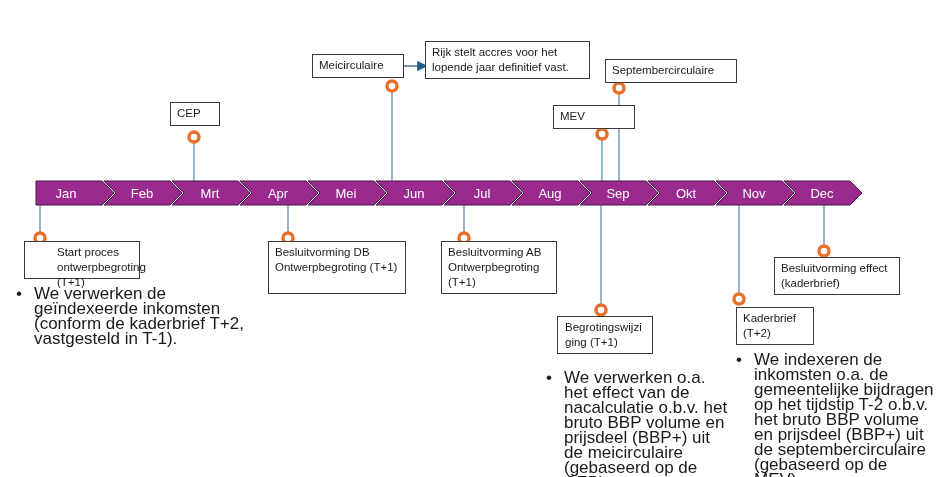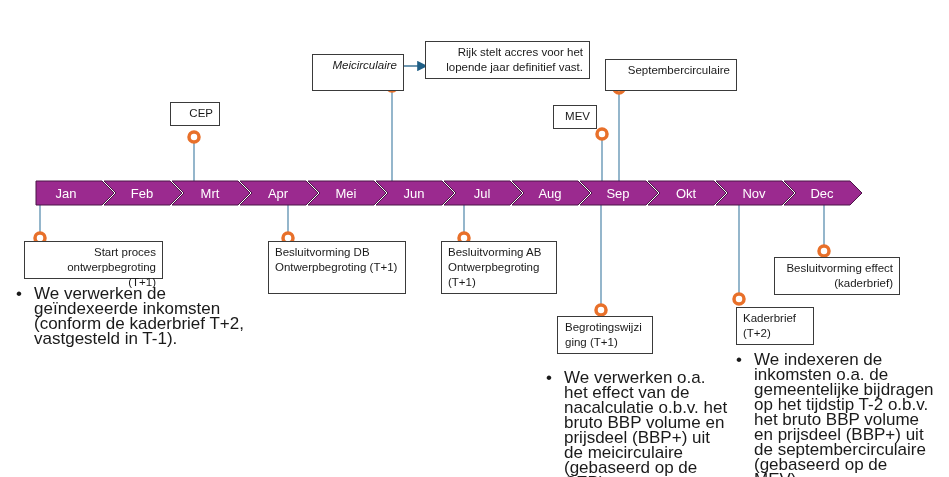--- a/index.html
+++ b/index.html
@@ -1,21 +1,21 @@
 <!DOCTYPE html>
 <html><head>
 <meta charset="utf-8">
 <style>
   html, body { margin: 0; padding: 0; background: #ffffff; }
   body { width: 949px; height: 477px; position: relative; overflow: hidden;
          font-family: "Liberation Sans", "DejaVu Sans", sans-serif; color: #1a1a1a; }
   #canvas { position: absolute; left: 0; top: 0; width: 949px; height: 477px; }
   .box { position: absolute; border: 1px solid #3a3a3a; background: #fff;
          font-size: 11.5px; line-height: 15px; box-sizing: border-box; padding: 3px 6px; }
-  .box.center { text-align: right; }
+  .box.center { text-align: left; }
   .box.left { text-align: left; }
   .note { position: absolute; font-size: 17px; line-height: 15px; margin: 0; padding: 0; list-style: none; }
   .note li { position: relative; padding-left: 24px; }
   .note li::before { content: "•"; position: absolute; left: 6px; top: 0; }
   .month-label { fill: #ffffff; font-size: 13px; font-family: "Liberation Sans", "DejaVu Sans", sans-serif; }
 </style>
 </head>
 <body>
 
 <svg id="canvas" width="949" height="477" viewBox="0 0 949 477">
@@ -76,34 +76,34 @@
     <circle cx="619" cy="88" r="5" fill="#fff" stroke="#e8702a" stroke-width="3.5"></circle>
     <circle cx="601" cy="310" r="5" fill="#fff" stroke="#e8702a" stroke-width="3.5"></circle>
     <circle cx="739" cy="299" r="5" fill="#fff" stroke="#e8702a" stroke-width="3.5"></circle>
     <circle cx="824" cy="251" r="5" fill="#fff" stroke="#e8702a" stroke-width="3.5"></circle>
   </g>
 </svg>
 
 <div class="box center" style="left:170px; top:102px; width:50px; height:24px;">
   <span>CEP</span>
 </div>
-<div class="box center" style="left:312px; top:54px; width:92px; height:37px;font-style:italic;">
+<div class="box center" style="left:312px; top:54px; width:92px; height:24px;">
   <span>Meicirculaire</span>
 </div>
 <div class="box center" style="left:425px; top:41px; width:165px; height:38px; padding-top:3px;">
   <span>Rijk stelt accres voor het lopende jaar definitief vast.</span>
 </div>
-<div class="box center" style="left:553px; top:105px; width:44px; height:24px;">
+<div class="box center" style="left:553px; top:105px; width:82px; height:24px;">
   <span>MEV</span>
 </div>
-<div class="box center" style="left:605px; top:59px; width:132px; height:32px;">
+<div class="box center" style="left:605px; top:59px; width:132px; height:24px;">
   <span>Septembercirculaire</span>
 </div>
 
-<div class="box center" style="left:24px; top:241px; width:139px; height:38px;padding-left:32px;">
+<div class="box center" style="left:24px; top:241px; width:116px; height:38px;padding-left:32px;">
   <span>Start proces ontwerpbegroting (T+1)</span>
 </div>
 <ul class="note" style="left:10px; top:286px; width:245px;">
   <li>We verwerken de geïndexeerde inkomsten (conform de kaderbrief T+2, vastgesteld in T-1).</li>
 </ul>
 
 <div class="box left" style="left:268px; top:241px; width:138px; height:53px;">
   <span>Besluitvorming DB Ontwerpbegroting (T+1)</span>
 </div>
 

